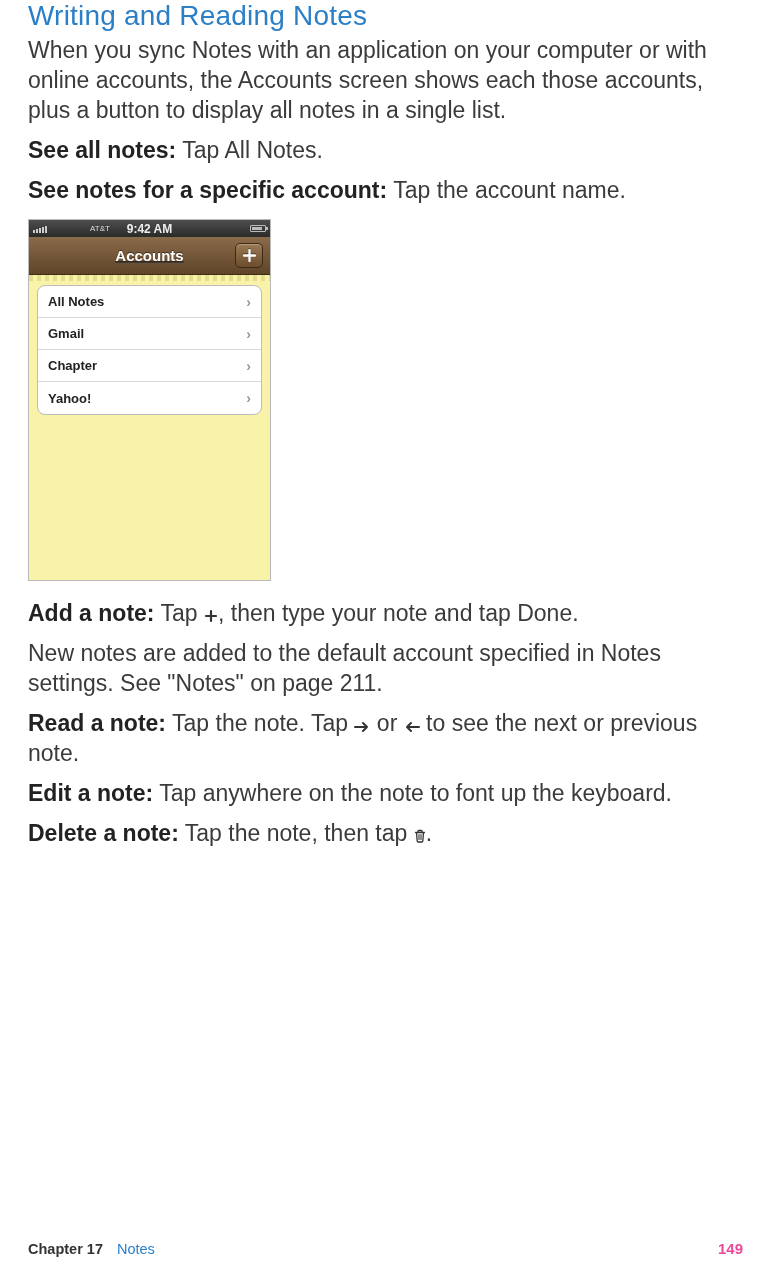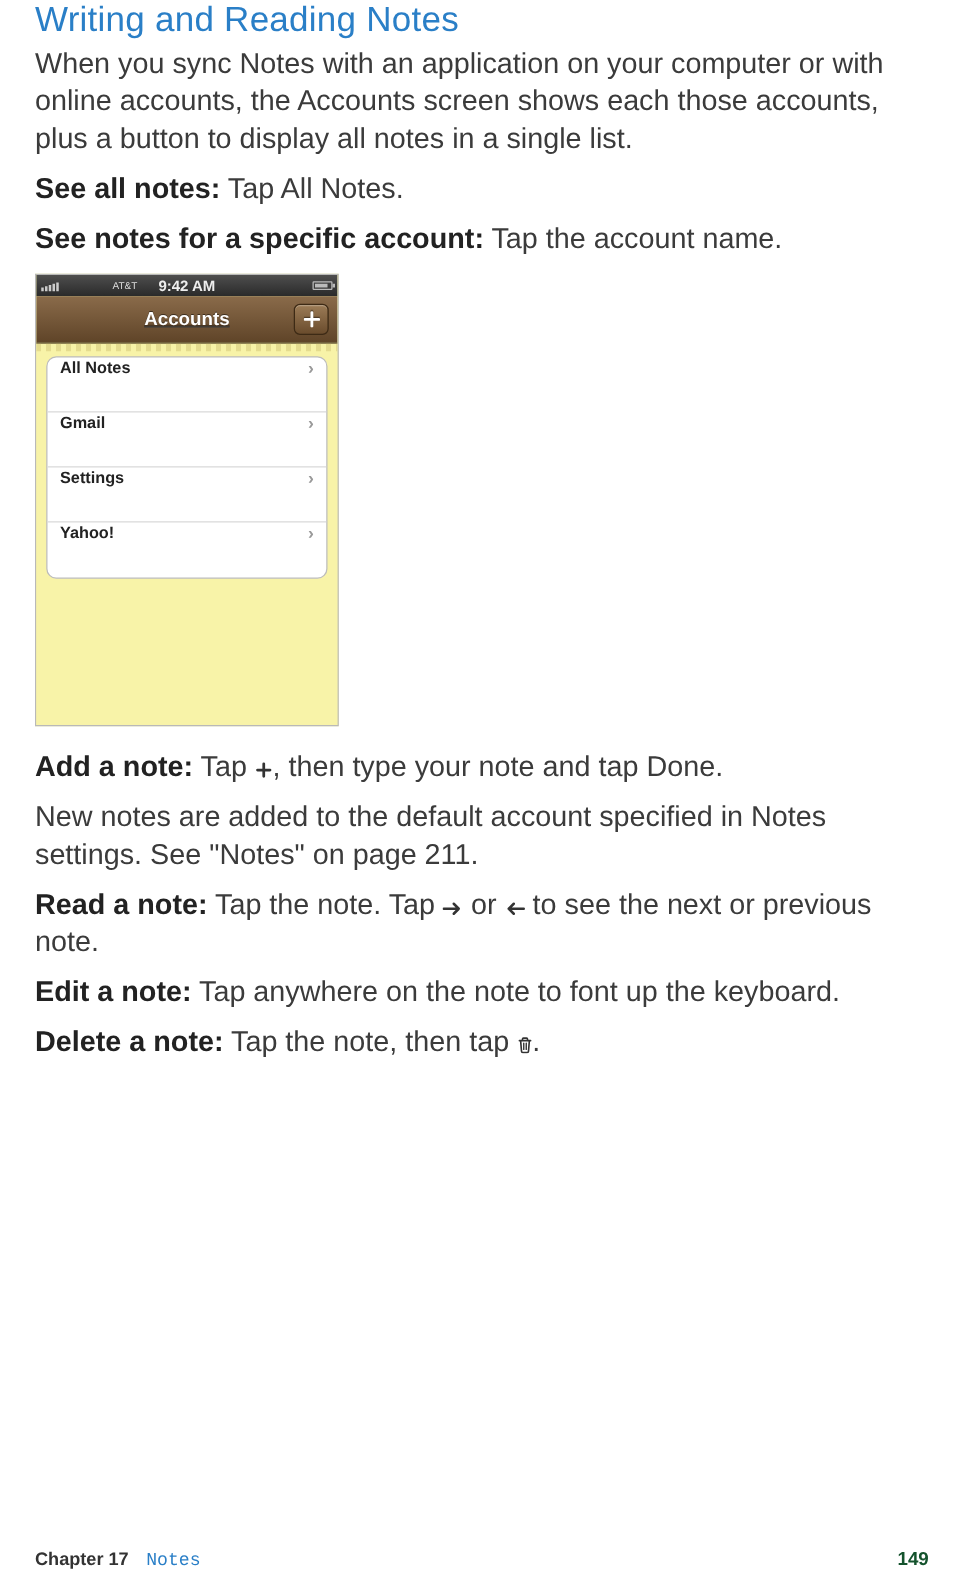--- a/index.html
+++ b/index.html
@@ -19,29 +19,29 @@
     .topbar .batt { margin-left:auto; width:16px; height:7px; border:1px solid #bbb; border-radius:1px; position:relative; }
     .topbar .batt::after { content:""; position:absolute; right:-3px; top:1px; width:2px; height:3px; background:#bbb; }
     .topbar .batt::before { content:""; position:absolute; left:1px; top:1px; width:10px; height:3px; background:#bbb; }
     .navbar { height: 38px; background: linear-gradient(#8a6b4a, #5f4428); display: flex; align-items: center; justify-content: center; position: relative; border-bottom: 1px solid #3d2a15; text-decoration: underline; }
     .navbar-title { color: #fff; font-weight: 700; font-size: 15px; text-shadow: 0 -1px 0 rgba(0,0,0,0.5); font-family: Helvetica, Arial, sans-serif; }
     .navbar-add { position: absolute; right: 7px; top: 6px; width: 28px; height: 25px; background: linear-gradient(#9b7b56,#6a4c2d); border: 1px solid #3d2a15; border-radius: 5px; color: #fff; display:flex; align-items:center; justify-content:center; box-shadow: inset 0 1px 0 rgba(255,255,255,0.25); }
     .navbar-add svg { filter: drop-shadow(0 -1px 0 rgba(0,0,0,0.4)); }
     .paper-area { background: #f8f3a8; padding-top: 6px; height: calc(100% - 55px); position: relative; }
     .paper-area::before { content:""; position:absolute; top:0; left:0; right:0; height:6px; background: repeating-linear-gradient(90deg, #c9b96a 0 4px, transparent 4px 8px); opacity:0.4; }
     .list-wrap { margin: 4px 8px 0 8px; background: #fff; border: 1px solid #bcbcbc; border-radius: 8px; overflow: hidden; }
-    .list-row { height: 44px; border-bottom: 1px solid #d9d9d9; display: flex; padding: 0 10px; font-family: Helvetica, Arial, sans-serif; font-size: 13px; color: #222; justify-content: space-between; }
+    .list-row { height: 32px; border-bottom: 1px solid #d9d9d9; display: flex; align-items: center; padding: 10px 10px; font-family: Helvetica, Arial, sans-serif; font-size: 13px; color: #222; justify-content: space-between; }
     .list-row:last-child { border-bottom: none; }
     .list-row.bold .label { font-weight: 700; }
     .chevron { color: #9a9a9a; font-size: 14px; font-weight: 700; }
     .footer { position: absolute; bottom: 19px; left: 28px; right: 28px; display: flex; align-items: baseline; font-size: 14.5px; color: #444; }
     .footer .left { display: flex; gap: 14px; align-items: baseline; }
     .footer .chap { font-weight: 600; color: #333; }
-    .footer .link { color: #2a7fc7; font-family: Liberation Mono, monospace; }
-    .footer .page-num { margin-left: auto; font-weight: 700; color: #14532d; font-size: 15px; }
+    .footer .link { color: #2a7fc7; }
+    .footer .page-num { margin-left: auto; font-weight: 700; color: #ec4899; font-size: 15px; }
   </style>
 </head>
 <body>
 
 <div class="page">
 
   <h2 class="section-title">Writing and Reading Notes</h2>
 
   <p class="body">When you sync Notes with an application on your computer or with online accounts, the Accounts screen shows each those accounts, plus a button to display all notes in a single list.</p>
 
@@ -80,21 +80,21 @@
       <div class="list-wrap">
         <div class="list-row bold">
           <span class="label">All Notes</span>
           <span class="chevron">›</span>
         </div>
         <div class="list-row bold">
           <span class="label">Gmail</span>
           <span class="chevron">›</span>
         </div>
         <div class="list-row bold">
-          <span class="label">Settings</span>
+          <span class="label">Chapter</span>
           <span class="chevron">›</span>
         </div>
         <div class="list-row bold">
           <span class="label">Yahoo!</span>
           <span class="chevron">›</span>
         </div>
       </div>
     </div>
   </div>
 

